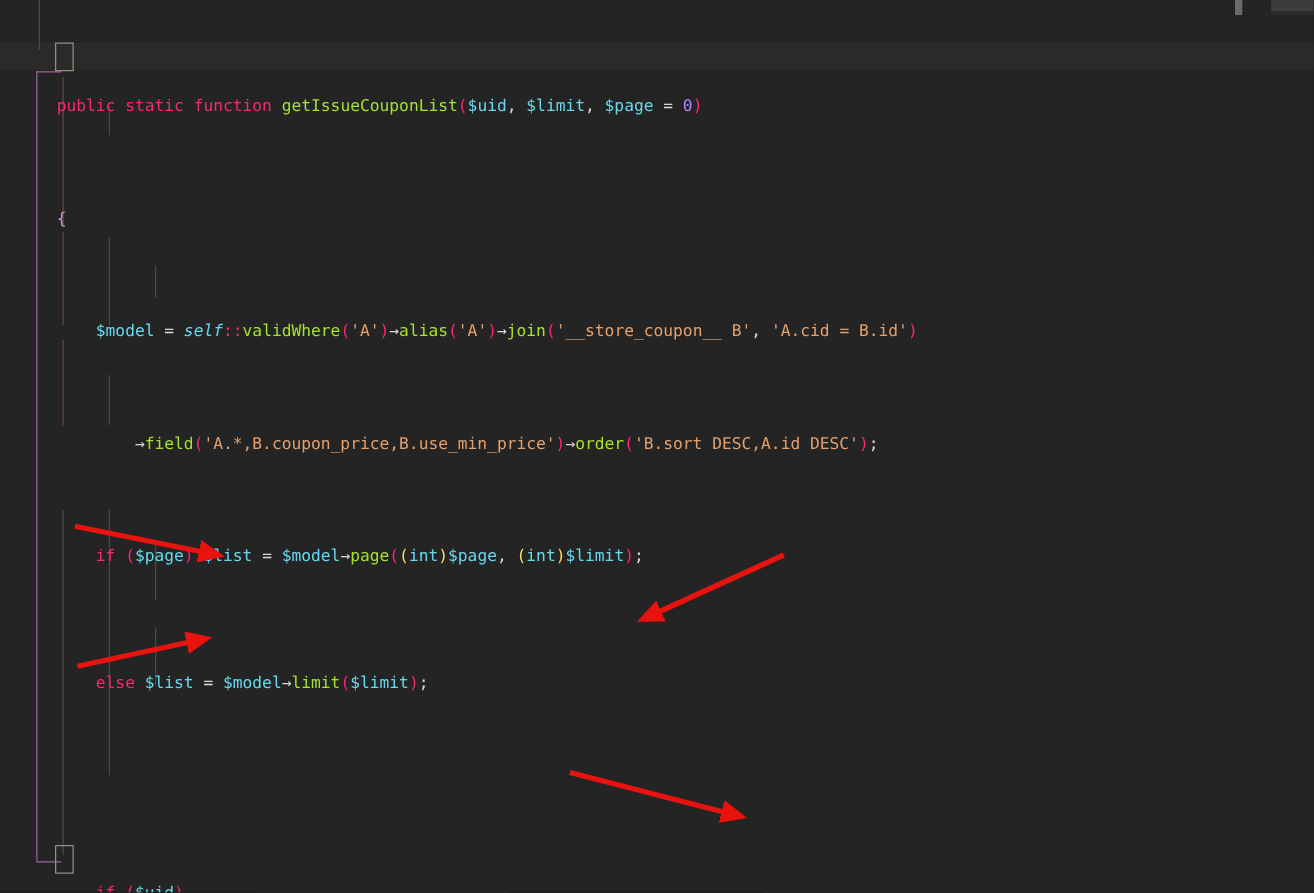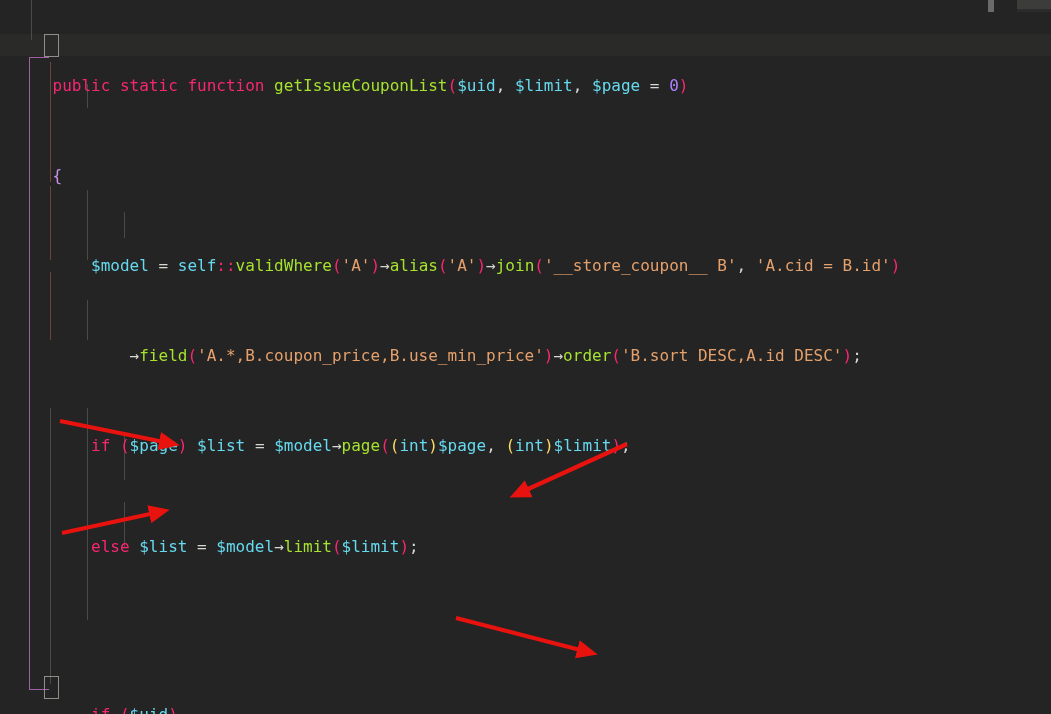--- a/index.html
+++ b/index.html
@@ -34,21 +34,21 @@
   #chrome-fragment .seg-c {
     position: absolute; left: 29px; top: 0; width: 34px; height: 9px;
     background: #3c3d3b;
   }
 
   
   #code-surface {
     position: absolute;
     top: 0; left: 0;
     width: 1051px; height: 714px;
-    font-size: 16px;
+    font-size: 13px;
     line-height: 22.45px;
     white-space: pre;
     color: #d8d8d2;
   }
   .code-line {
     position: relative;
     height: 22.45px;
     padding-left: 14px;
     box-sizing: border-box;
   }
@@ -75,21 +75,21 @@
   
   .line-band {
     position: absolute;
     left: 0;
     height: 22px;
     background: #2a2b29;
   }
 
   
   .kw      { color: #f92672; }   
-  .kw2     { color: #66d9ef; } 
+  .kw2     { color: #66d9ef; font-style: italic; } 
   .fn      { color: #a6e22e; }   
   .var     { color: #66d9ef; }   
   .str     { color: #e6a06c; }   
   .num     { color: #ae81ff; }   
   .op      { color: #f92672; }   
   .punct   { color: #d8d8d2; }
   .paren0  { color: #f92672; }
   .paren1  { color: #ffd866; }
   .paren2  { color: #c792ea; }
   .arrow   { color: #d8d8d2; }

